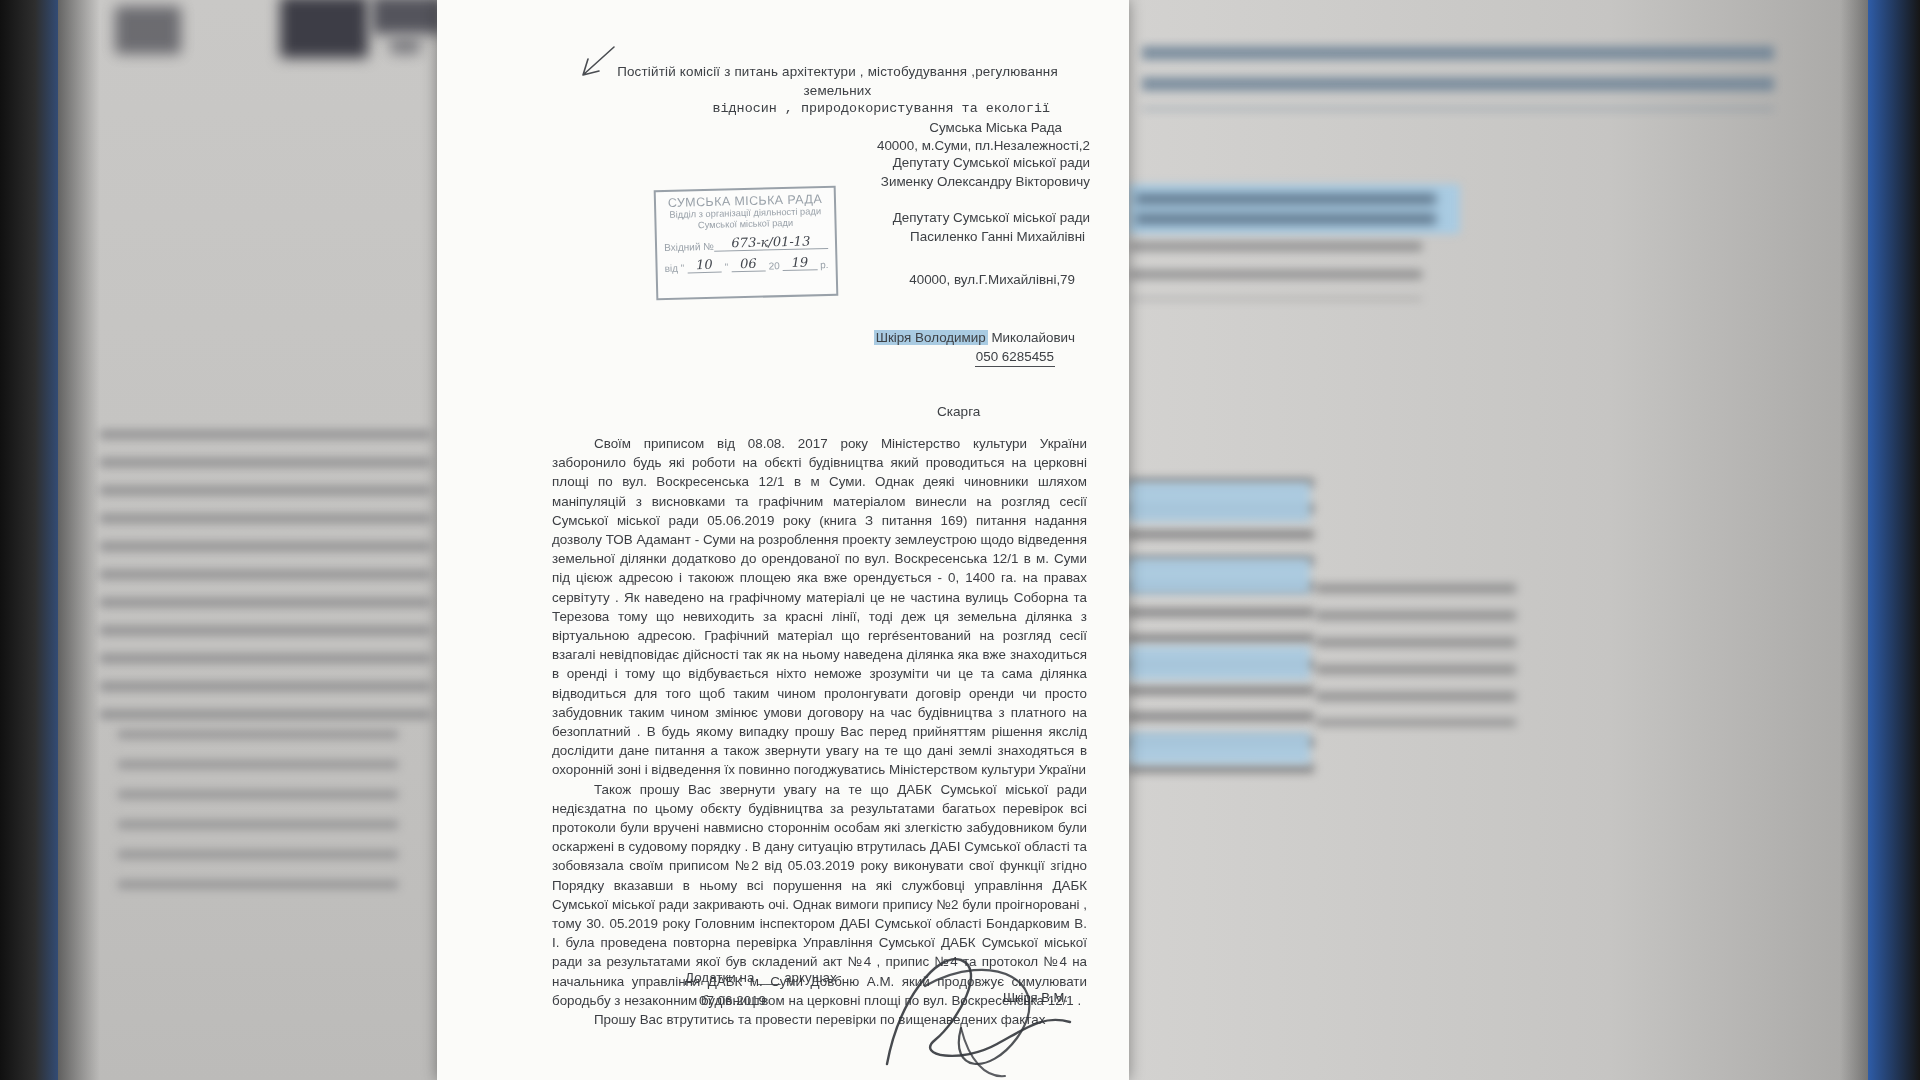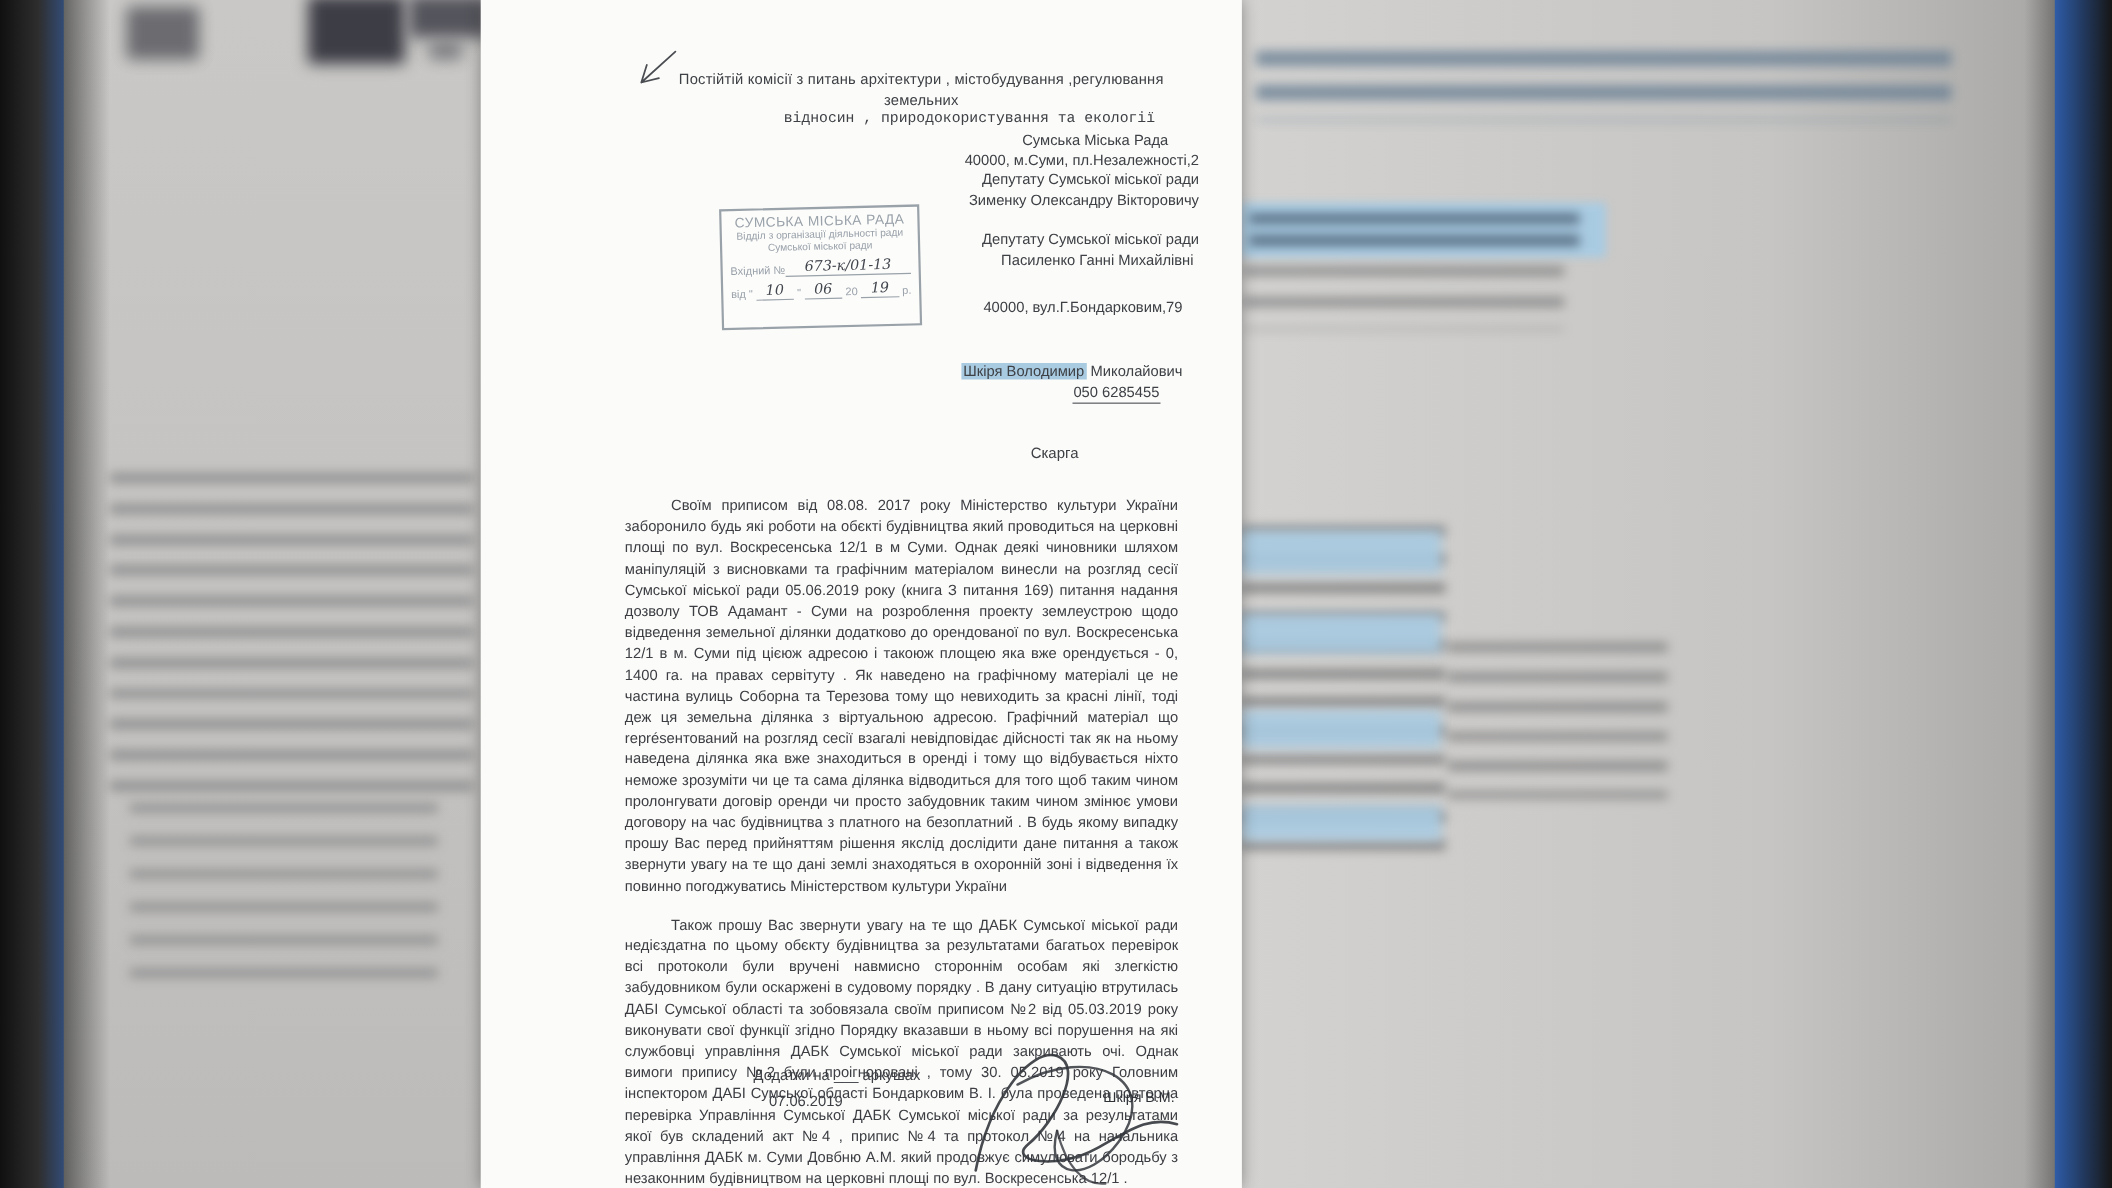--- a/index.html
+++ b/index.html
@@ -78,21 +78,21 @@
   .st-row { display:flex; align-items:flex-end; font-size:10px; margin-top:5px; text-align:left; }
   .st-hw { font-family:"DejaVu Serif", serif; font-style:italic; color:#42464d;
            font-size:13px; transform:rotate(-2deg); }
   .st-fill { flex:1; border-bottom:1px solid var(--stamp_ink); text-align:center; }
   .st-sm { margin:0 3px; min-width:26px; display:inline-block; }
 
   .title { left:500px; top:404px; font-size:13.6px; }
 
   .bodytext { left:115px; top:434px; width:535px; text-align:justify;
     line-height:19.2px; font-size:13.4px; color:#3c3e43; }
-  .bodytext p { margin:16px; text-indent:42px; }
+  .bodytext p { margin:0; text-indent:42px; }
 
   .attach { left:248px; top:970px; }
   .dateline { left:262px; top:993px; }
 
   .signature { left:428px; top:942px; width:235px; height:138px; }
   .signame { left:566px; top:990px; font-size:13px; color:#2f3237; }
 </style>
 </head>
 <body>
 
@@ -158,21 +158,21 @@
 
     <div class="abs rightcol recip1">
       <div>Депутату Сумської міської ради</div>
       <div>Зименку Олександру Вікторовичу</div>
     </div>
     <div class="abs rightcol recip2">
       <div>Депутату Сумської міської ради</div>
       <div class="pr5">Пасиленко Ганні Михайлівні</div>
     </div>
     <div class="abs rightcol copyblk">
-      <div class="pr15">40000, вул.Г.Бондарковим,79</div>
+      <div class="pr15">40000, вул.Г.Михайлівні,79</div>
     </div>
 
     <div class="abs rightcol applicant">
       <div class="pr15"><span class="hl">Шкіря Володимир</span><span> Миколайович</span></div>
       <div class="pr35"><span class="phone">050 6285455</span></div>
     </div>
 
     <div class="abs title">Скарга</div>
 
     <div class="abs bodytext">

